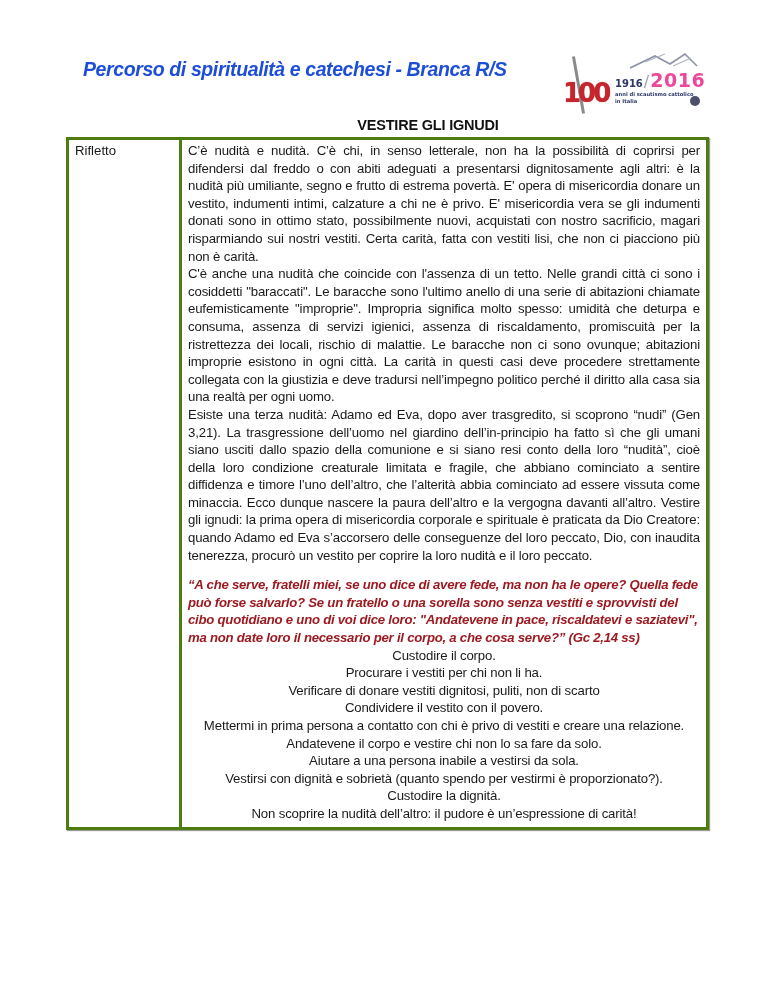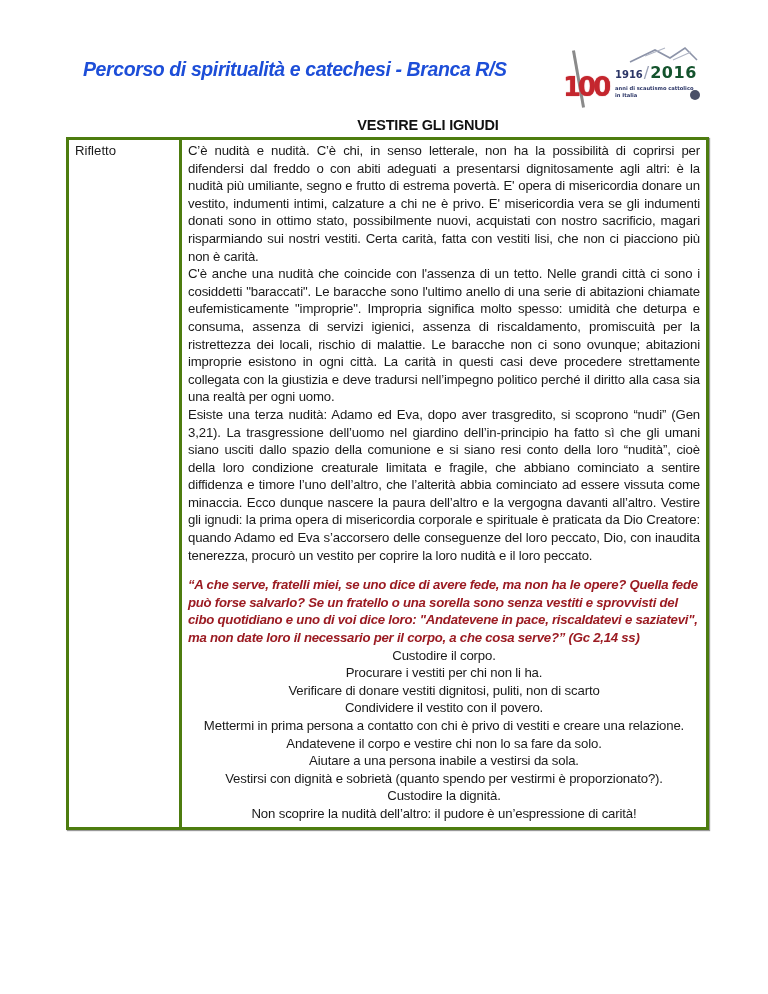--- a/index.html
+++ b/index.html
@@ -1,31 +1,31 @@
 <!DOCTYPE html>
 <html><head>
   <meta charset="utf-8">
   <style>
     html, body { margin: 0; padding: 0; background: #ffffff; }
     body { width: 768px; height: 994px; position: relative; overflow: hidden;
       font-family: "Liberation Sans", sans-serif; color: #1a1a1a; }
     .header-title { position: absolute; left: 83px; top: 58px; font-size: 19.5px;
       font-style: italic; font-weight: bold; letter-spacing: -0.4px; color: #1d4ed8;
       font-family: "Liberation Sans", sans-serif; white-space: nowrap; }
-    .logo { position: absolute; left: 555px; top: 46px; width: 160px; height: 68px; }
+    .logo { position: absolute; left: 555px; top: 52px; width: 160px; height: 68px; }
     .logo-100 { position: absolute; left: 8px; top: 26px; font-family: "DejaVu Sans", sans-serif;
       font-weight: bold; font-size: 26px; color: #c4262e; letter-spacing: -3px;
       text-shadow: 0 0 1px #c4262e; }
     .logo-staff { position: absolute; left: 22px; top: 4px; width: 3px; height: 58px;
       background: #8a8a8a; transform: rotate(-10deg); }
     .logo-years { position: absolute; left: 60px; top: 17px; font-family: "DejaVu Sans", sans-serif;
       font-weight: bold; white-space: nowrap; }
     .logo-y1 { font-size: 10px; color: #2b3566; }
     .logo-slash { font-size: 16px; color: #9aa0b5; margin: 0 1px; font-weight: normal; }
-    .logo-y2 { font-size: 16px; color: #14532d; letter-spacing: 0.5px; }
+    .logo-y2 { font-size: 19px; color: #ec4899; letter-spacing: 0.5px; }
     .logo-sub { position: absolute; left: 60px; top: 39px; font-family: "DejaVu Sans", sans-serif;
       font-size: 5.2px; font-weight: bold; color: #2b3566; line-height: 7px; }
     .logo-fleur { position: absolute; left: 135px; top: 44px; width: 10px; height: 10px;
       border-radius: 50%; background: #4a5068; }
     .logo-lines { position: absolute; left: 70px; top: 0px; width: 75px; height: 18px; }
     .doc-heading { position: absolute; left: 0; width: 768px; top: 117px; text-align: center;
       font-size: 14.5px; font-weight: bold; letter-spacing: -0.2px; color: #111; }
     .doc-heading span { margin-left: 88px; }
     table.main { position: absolute; left: 66px; top: 137px; width: 643px; border-collapse: collapse;
       box-shadow: 1px 1px 1px #999; }

